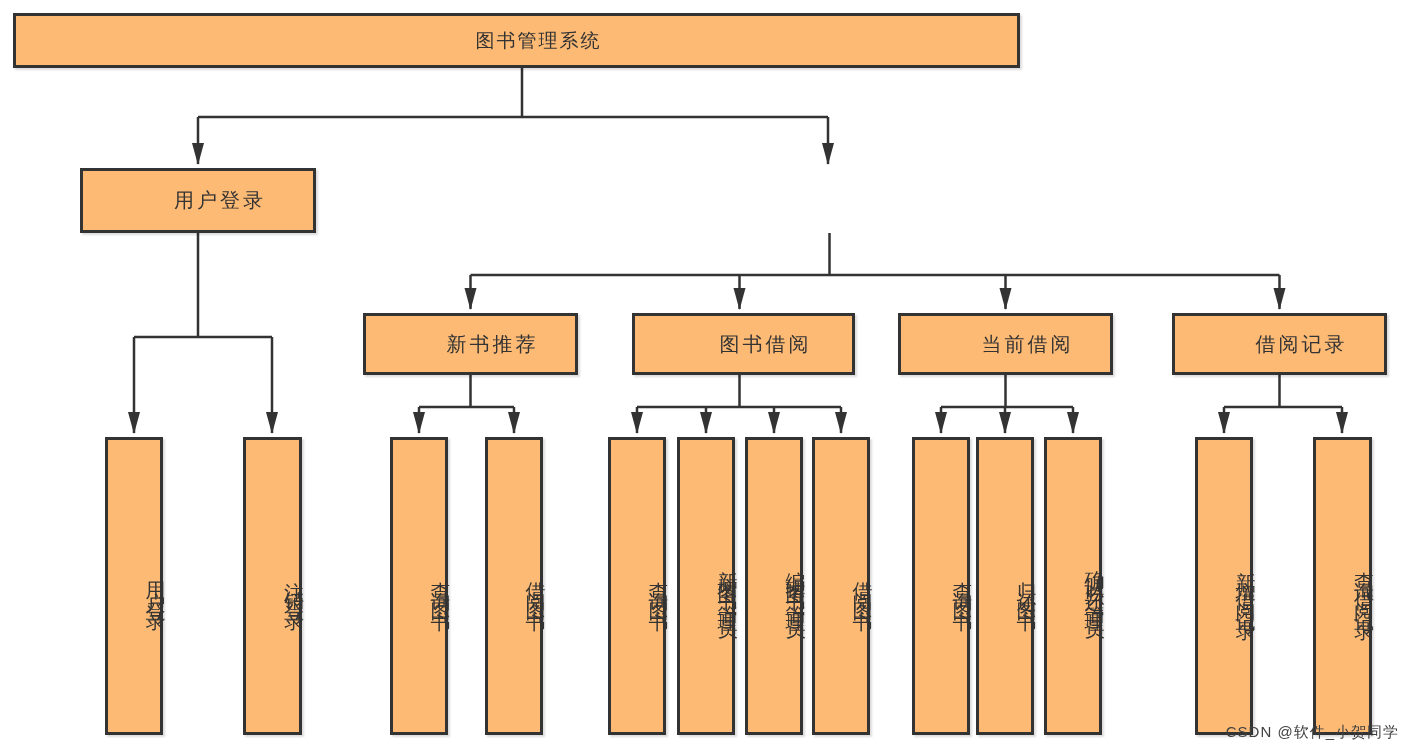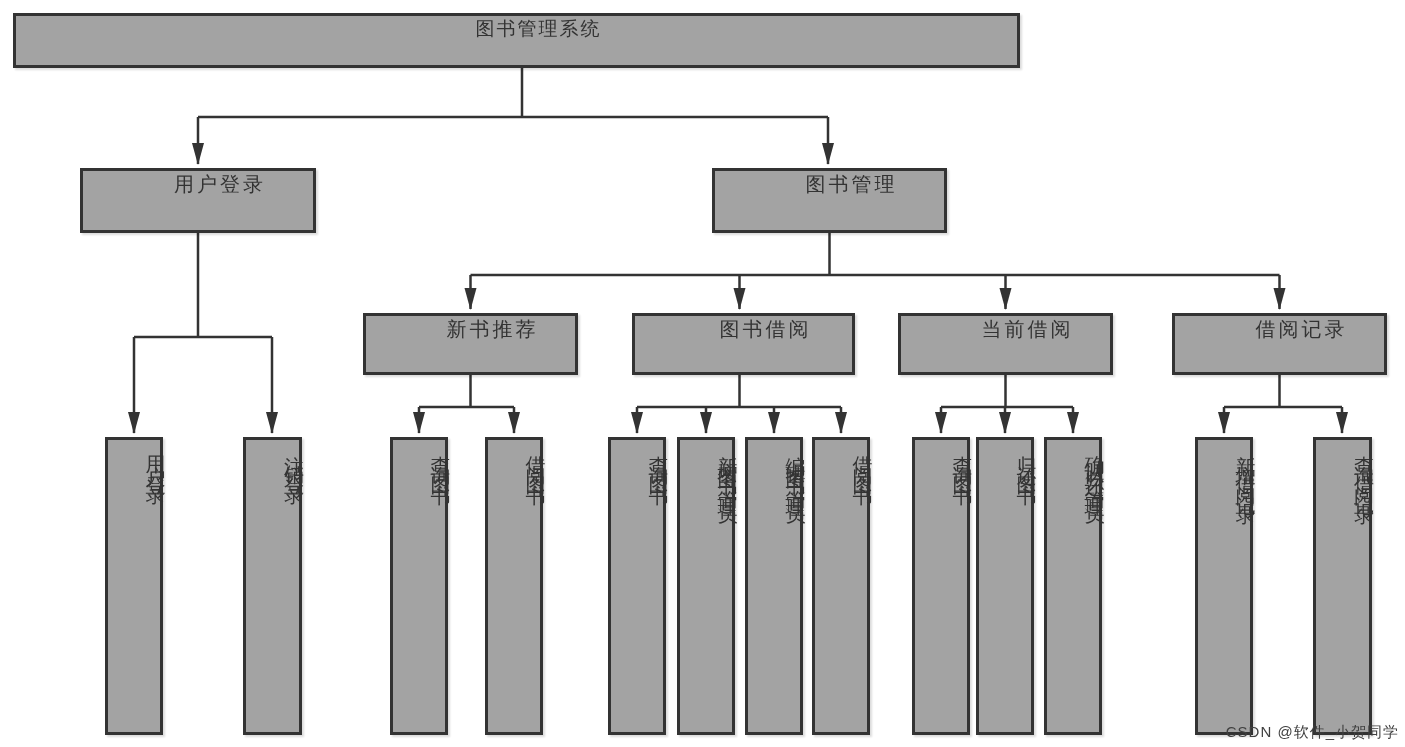--- a/index.html
+++ b/index.html
@@ -2,22 +2,22 @@
 <html><head>
 <meta charset="utf-8">
 <style>
   html,body{margin:0;padding:0;background:#ffffff;}
   .canvas{
     position:relative;width:1405px;height:747px;background:#ffffff;overflow:hidden;
     font-family:"Liberation Sans","DejaVu Sans",sans-serif;color:#333333;
   }
   svg.wires{position:absolute;left:0;top:0;}
   .box{
-    position:absolute;box-sizing:border-box;background:#a3a3a3;border:3px solid #333333;
-    display:flex;justify-content:center;
+    position:absolute;box-sizing:border-box;background:#fdba74;border:3px solid #333333;
+    display:flex;align-items:center;justify-content:center;
     box-shadow:2px 2px 2px rgba(0,0,0,0.14);
     padding-left:44px;
   }
   .hlabel{font-size:20px;letter-spacing:3px;white-space:nowrap;}
   .rootlabel{font-size:19px;letter-spacing:2px;}
   .vlabel{
     writing-mode:vertical-rl;text-orientation:mixed;
     font-size:20px;letter-spacing:10px;line-height:1.3;white-space:nowrap;
   }
   .watermark{
@@ -85,23 +85,20 @@
     </g>
   </svg>
 
   <div class="box" style="left:13px;top:13px;width:1007px;height:55px;">
     <span class="hlabel rootlabel">图书管理系统</span>
   </div>
 
   <div class="box" style="left:80px;top:168px;width:236px;height:65px;">
     <span class="hlabel">用户登录</span>
   </div>
-  <div class="box" style="left:712px;top:168px;width:235px;height:65px;">
-    <span class="hlabel">图书管理</span>
-  </div>
 
   <div class="box" style="left:363px;top:313px;width:215px;height:62px;">
     <span class="hlabel">新书推荐</span>
   </div>
   <div class="box" style="left:632px;top:313px;width:223px;height:62px;">
     <span class="hlabel">图书借阅</span>
   </div>
   <div class="box" style="left:1172px;top:313px;width:215px;height:62px;">
     <span class="hlabel">借阅记录</span>
   </div>

